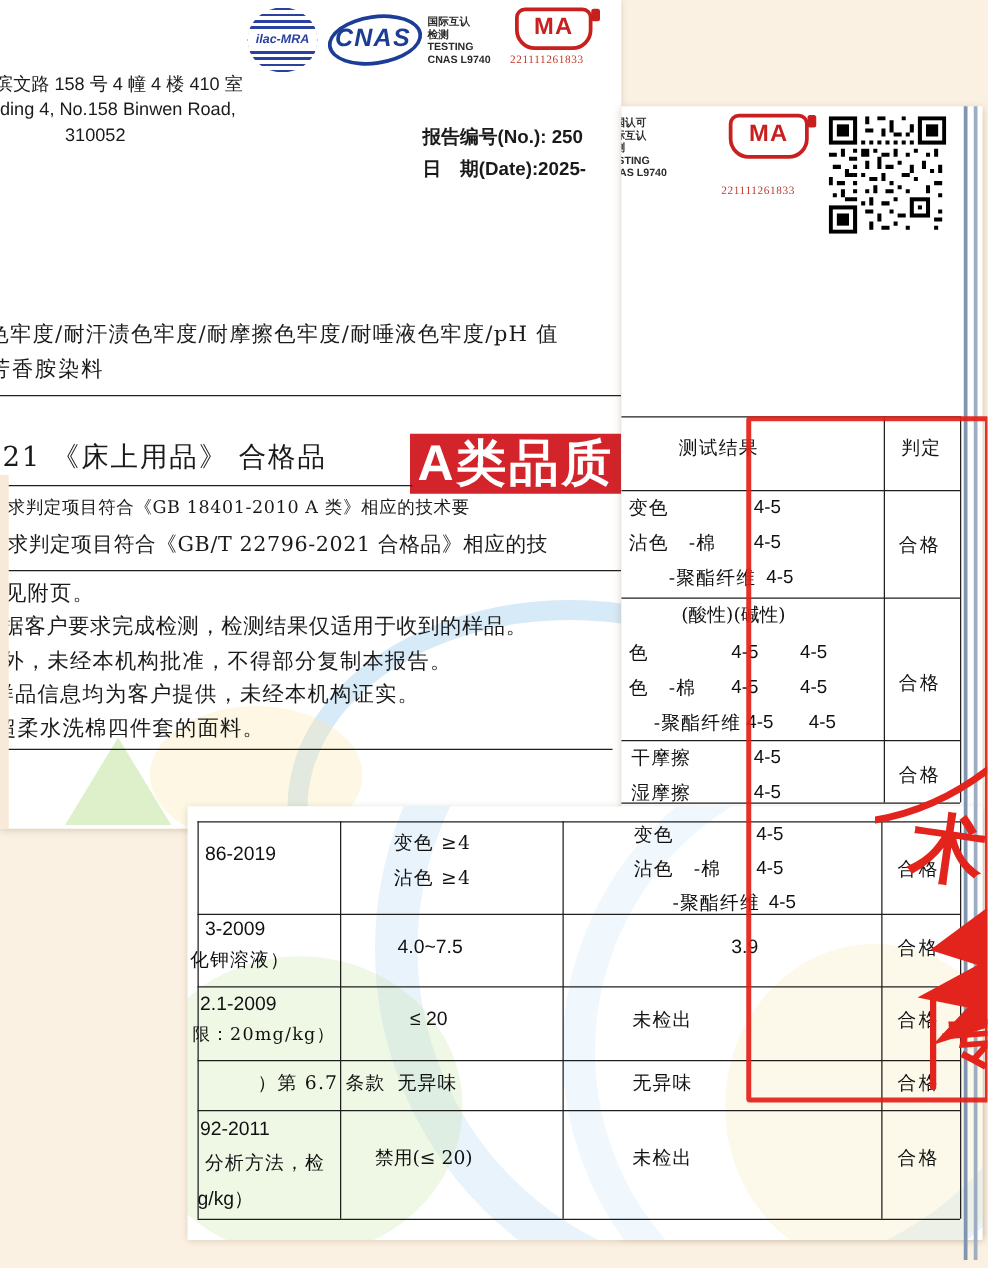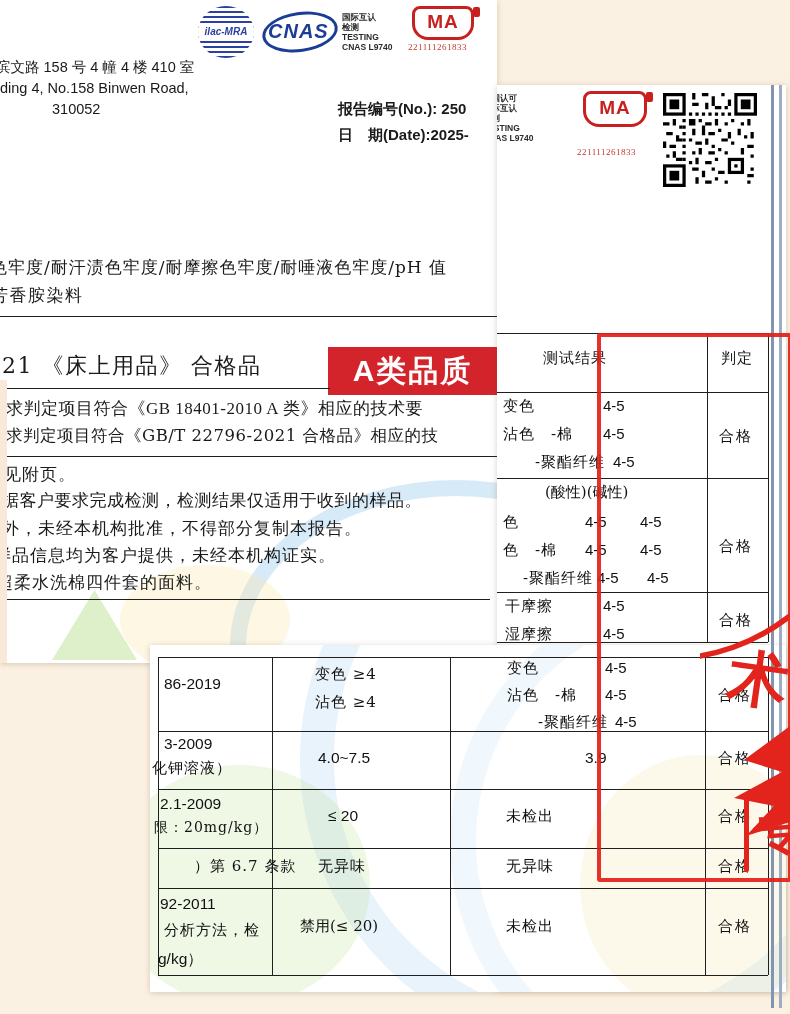--- a/index.html
+++ b/index.html
@@ -18,21 +18,21 @@
   .verd{font-size:15px;font-family:"DejaVu Serif",serif;color:#111;letter-spacing:2px;}
   .ilac{width:56px;height:52px;border-radius:50%;overflow:hidden;background:repeating-linear-gradient(0deg,#2a41a0 0 2px,#fff 2px 5px);position:absolute;}
   .ilacband{position:absolute;left:0;top:19px;width:100%;height:14px;background:#fff;color:#2a41a0;font-weight:bold;font-style:italic;font-size:10px;text-align:center;line-height:14px;font-family:"Liberation Sans",sans-serif;}
   .cnaswrap{position:absolute;}
   .cnasoval{position:absolute;left:0;top:-6px;width:70px;height:34px;border:3px solid #1c3d96;border-radius:50%;transform:rotate(-8deg);}
   .cnastxt{position:absolute;left:6px;top:2px;font-weight:bold;font-style:italic;font-size:20px;color:#1c3d96;font-family:"Liberation Sans",sans-serif;letter-spacing:1px;}
   .cma{position:absolute;border:3.5px solid #c8201f;border-radius:8px 8px 16px 16px;text-align:center;}
   .cmatxt{font-weight:bold;font-size:19px;color:#c8201f;line-height:26px;font-family:"Liberation Sans",sans-serif;letter-spacing:1px;}
   .cmadot{position:absolute;right:-9px;top:-2px;width:7px;height:10px;background:#c8201f;border-radius:2px;}
   .cmanum{font-size:9px;color:#c03a2b;letter-spacing:.5px;font-family:"Liberation Serif",serif;}
-  .banner{position:absolute;background:#d3232b;color:#fff;font-weight:bold;font-size:30px;text-align:center;line-height:48px;letter-spacing:2px;font-family:"Liberation Sans",sans-serif;}
+  .banner{position:absolute;background:#d3232b;color:#fff;font-weight:bold;font-size:40px;text-align:center;line-height:48px;letter-spacing:2px;font-family:"Liberation Sans",sans-serif;}
   .wm{position:absolute;pointer-events:none;}
   .annred{position:absolute;color:#e2241c;font-weight:bold;font-family:"DejaVu Serif",serif;}
 </style>
 </head>
 <body>
 
 <div class="pg" id="p1" style="left:0;top:0;width:497px;height:663px;z-index:1;">
 
   <div class="wm" style="left:52px;top:590px;width:85px;height:70px;background:rgba(190,225,150,.5);clip-path:polygon(0 100%,50% 0,100% 100%);"></div>
   <div class="wm" style="left:230px;top:480px;width:420px;height:300px;border:16px solid rgba(150,200,235,.38);border-radius:50%;"></div>
@@ -63,21 +63,21 @@
 
   <div class="ab s b nw" style="left:338px;top:100px;font-size:15px;">报告编号(No.): 250</div>
   <div class="ab s b nw" style="left:338px;top:126px;font-size:15px;">日　期(Date):2025-</div>
 
   <div class="ab k nw" style="left:-10px;top:256px;font-size:17px;letter-spacing:1px;">色牢度/耐汗渍色牢度/耐摩擦色牢度/耐唾液色牢度/pH 值</div>
   <div class="ab k nw" style="left:-9px;top:284px;font-size:17px;letter-spacing:1.5px;">芳香胺染料</div>
   <div class="hl" style="left:0;top:316px;width:497px;"></div>
   <div class="ab k nw" style="left:2px;top:351px;font-size:22px;letter-spacing:1.5px;">21 《床上用品》 合格品</div>
   <div class="banner" style="left:328px;top:347px;width:169px;height:48px;">A类品质</div>
   <div class="hl" style="left:0;top:388px;width:330px;"></div>
-  <div class="ab k nw" style="left:6px;top:397px;font-size:17px;letter-spacing:.5px;font-family:Liberation Serif, serif;">求判定项目符合《GB 18401-2010 A 类》相应的技术要</div>
+  <div class="ab k nw" style="left:6px;top:397px;font-size:14px;letter-spacing:.5px;">求判定项目符合《GB 18401-2010 A 类》相应的技术要</div>
   <div class="ab k nw" style="left:6px;top:425px;font-size:16.5px;letter-spacing:.5px;">求判定项目符合《GB/T 22796-2021  合格品》相应的技</div>
   <div class="hl" style="left:0;top:456px;width:497px;"></div>
   <div class="ab k nw" style="left:4px;top:463px;font-size:17px;letter-spacing:1px;">见附页。</div>
   <div class="ab k nw" style="left:2px;top:489px;font-size:17px;letter-spacing:.5px;">据客户要求完成检测，检测结果仅适用于收到的样品。</div>
   <div class="ab k nw" style="left:2px;top:517px;font-size:17px;letter-spacing:1px;">外，未经本机构批准，不得部分复制本报告。</div>
   <div class="ab k nw" style="left:-6px;top:544px;font-size:17px;letter-spacing:1px;">样品信息均为客户提供，未经本机构证实。</div>
   <div class="ab k nw" style="left:-4px;top:571px;font-size:17px;letter-spacing:1px;">超柔水洗棉四件套的面料。</div>
   <div class="hl" style="left:0;top:599px;width:490px;"></div>
 </div>
 
@@ -196,21 +196,21 @@
   <div class="ab val" style="left:168px;top:104px;font-size:15.5px;">4.0~7.5</div>
   <div class="ab val" style="left:435px;top:104px;font-size:15.5px;">3.9</div>
   <div class="ab verd" style="left:568px;top:104px;">合格</div>
 
   <div class="ab val" style="left:10px;top:150px;font-size:15.5px;">2.1-2009</div>
   <div class="ab lbl" style="left:4px;top:174px;font-size:14px;">限：20mg/kg）</div>
   <div class="ab val" style="left:178px;top:162px;font-size:15.5px;">≤ 20</div>
   <div class="ab lbl" style="left:356px;top:162px;">未检出</div>
   <div class="ab verd" style="left:568px;top:162px;">合格</div>
 
-  <div class="ab lbl" style="left:4px;top:212px;padding-left:40px;">）第 6.7 条款</div>
+  <div class="ab lbl" style="left:16px;top:212px;padding-left:40px;">）第 6.7 条款</div>
   <div class="ab lbl" style="left:168px;top:212px;">无异味</div>
   <div class="ab lbl" style="left:356px;top:212px;">无异味</div>
   <div class="ab verd" style="left:568px;top:212px;">合格</div>
 
   <div class="ab val" style="left:10px;top:250px;font-size:15.5px;">92-2011</div>
   <div class="ab lbl" style="left:14px;top:276px;">分析方法，检</div>
   <div class="ab val" style="left:8px;top:304px;font-size:15.5px;text-align:right;">g/kg）</div>
   <div class="ab lbl" style="left:150px;top:272px;letter-spacing:0;">禁用(≤ 20)</div>
   <div class="ab lbl" style="left:356px;top:272px;">未检出</div>
   <div class="ab verd" style="left:568px;top:272px;">合格</div>

